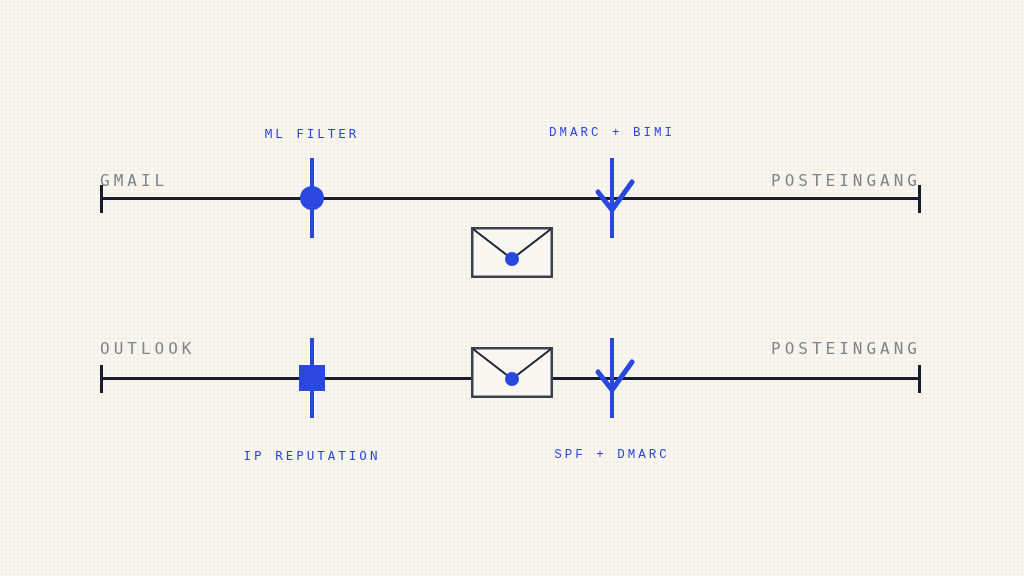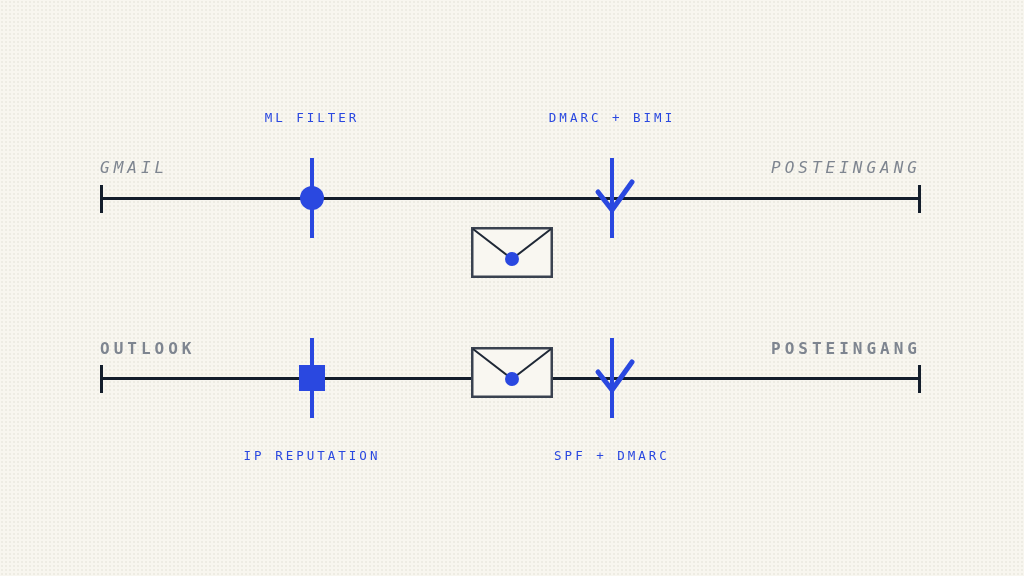--- a/index.html
+++ b/index.html
@@ -41,22 +41,22 @@
   .tick-right { left: 918px; }
 
   
   .axis-label {
     position: absolute;
     font-size: 16px;
     letter-spacing: 4px;
     color: var(--label-grey, #7e8590);
     white-space: nowrap;
   }
-  .row1 .axis-label { top: 158px; font-style: italic; }
-  .row2 .axis-label { top: 339px; font-weight: bold; }
+  .row1 .axis-label { top: 171px; }
+  .row2 .axis-label { top: 339px; }
   .axis-label.left  { left: 100px; }
   .axis-label.right { right: 103px; letter-spacing: 4px; }
 
   
   .stem {
     position: absolute;
     width: 4px;
     height: 80px;
     background: var(--accent, #2a48e0);
   }
@@ -102,24 +102,24 @@
   
   .marker-label {
     position: absolute;
     width: 300px;
     text-align: center;
     font-size: 12.5px;
     letter-spacing: 3px;
     color: var(--accent, #2a48e0);
     white-space: nowrap;
   }
-  .marker-label.above { top: 110px; }
+  .marker-label.above { top: 126px; }
   .marker-label.below { top: 448px; }
   .marker-label.at-first  { left: 162px; }
-  .marker-label.at-second { left: 462px; }
+  .marker-label.at-second { left: 462px; font-family: Liberation Mono, monospace; }
 
   
   .envelope {
     position: absolute;
     left: 471px;
     width: 82px;
     height: 51px;
     z-index: 3;
   }
   .envelope.between-rows { top: 227px; }

